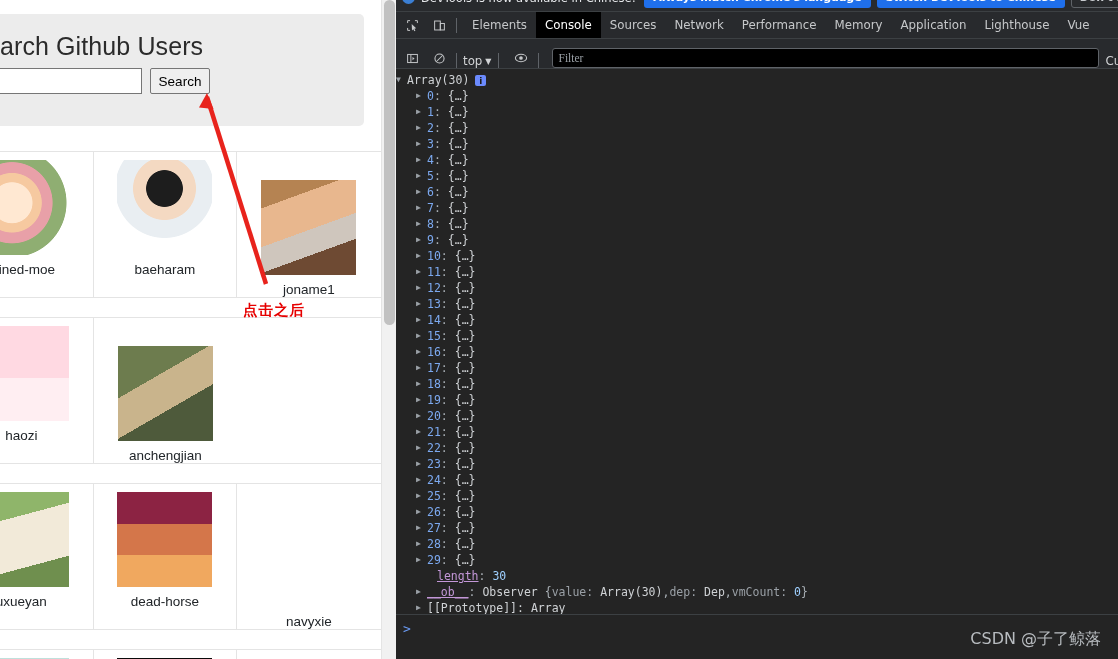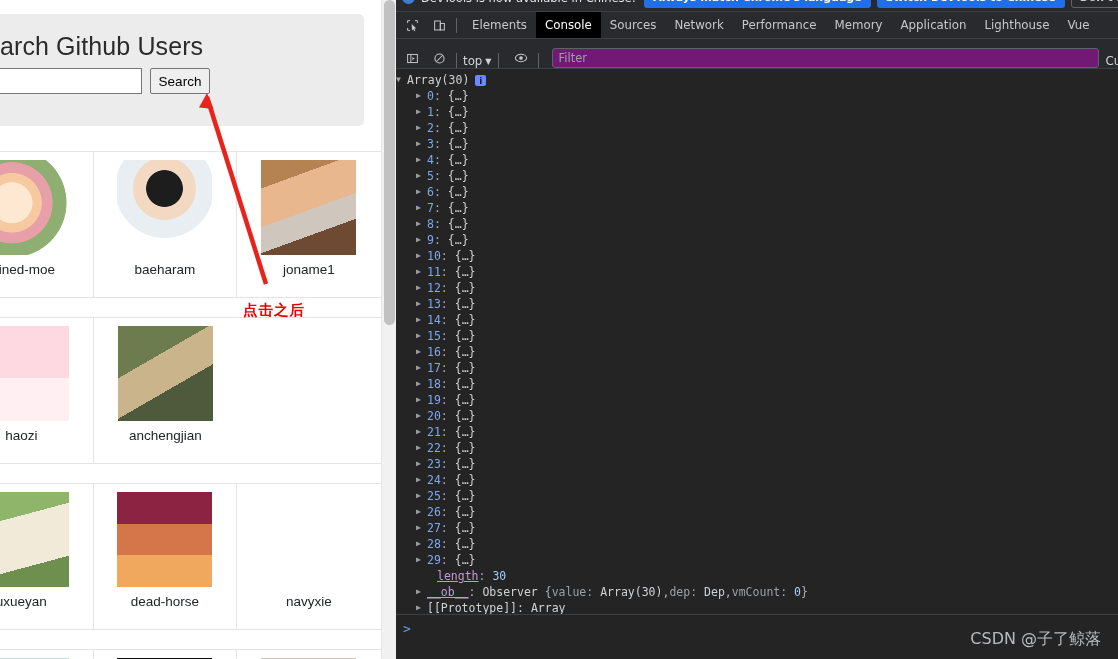--- a/index.html
+++ b/index.html
@@ -69,21 +69,21 @@
   .card-row.spacer { height: 19px; border: none; background: #fff; }
   .user-card {
     width: 143.6px;
     height: 145px;
     border-right: 1px solid #e4e4e4;
     display: flex; flex-direction: column;
     align-items: center;
     padding-top: 8px;
     position: relative;
   }
-  .user-card:last-child { border-right: none; }
+  .user-card:last-child { border-right: none; justify-content: flex-end; }
   .avatar {
     width: 95px; height: 95px;
     background-size: cover;
     background-position: center;
     flex: none;
   }
   .uname {
     margin-top: 7px;
     font-size: 13.5px;
     color: #212529;
@@ -196,23 +196,24 @@
   .ctx-select {
     font-size: 11.8px; color: #d2d4d6;
     display: flex; align-items: center; gap: 3px;
     white-space: nowrap;
   }
   #filter-box {
     flex: none; width: 547px; height: 20px;
     margin-left: 7px;
     border: 1px solid #5f6368;
     border-radius: 3px;
-    background: #701a75;
+    background: #000000;
     display: flex; align-items: center;
     padding: 0 6px;
+    font-family: Liberation Serif, serif;
   }
   #filter-box .ph { font-size: 11.5px; color: #9aa0a6; }
   .levels-label {
     font-size: 11.8px; color: #d2d4d6;
     margin-left: 7px; white-space: nowrap;
   }
 
   
   #console-body {
     position: absolute; left: 0; top: 69px;

